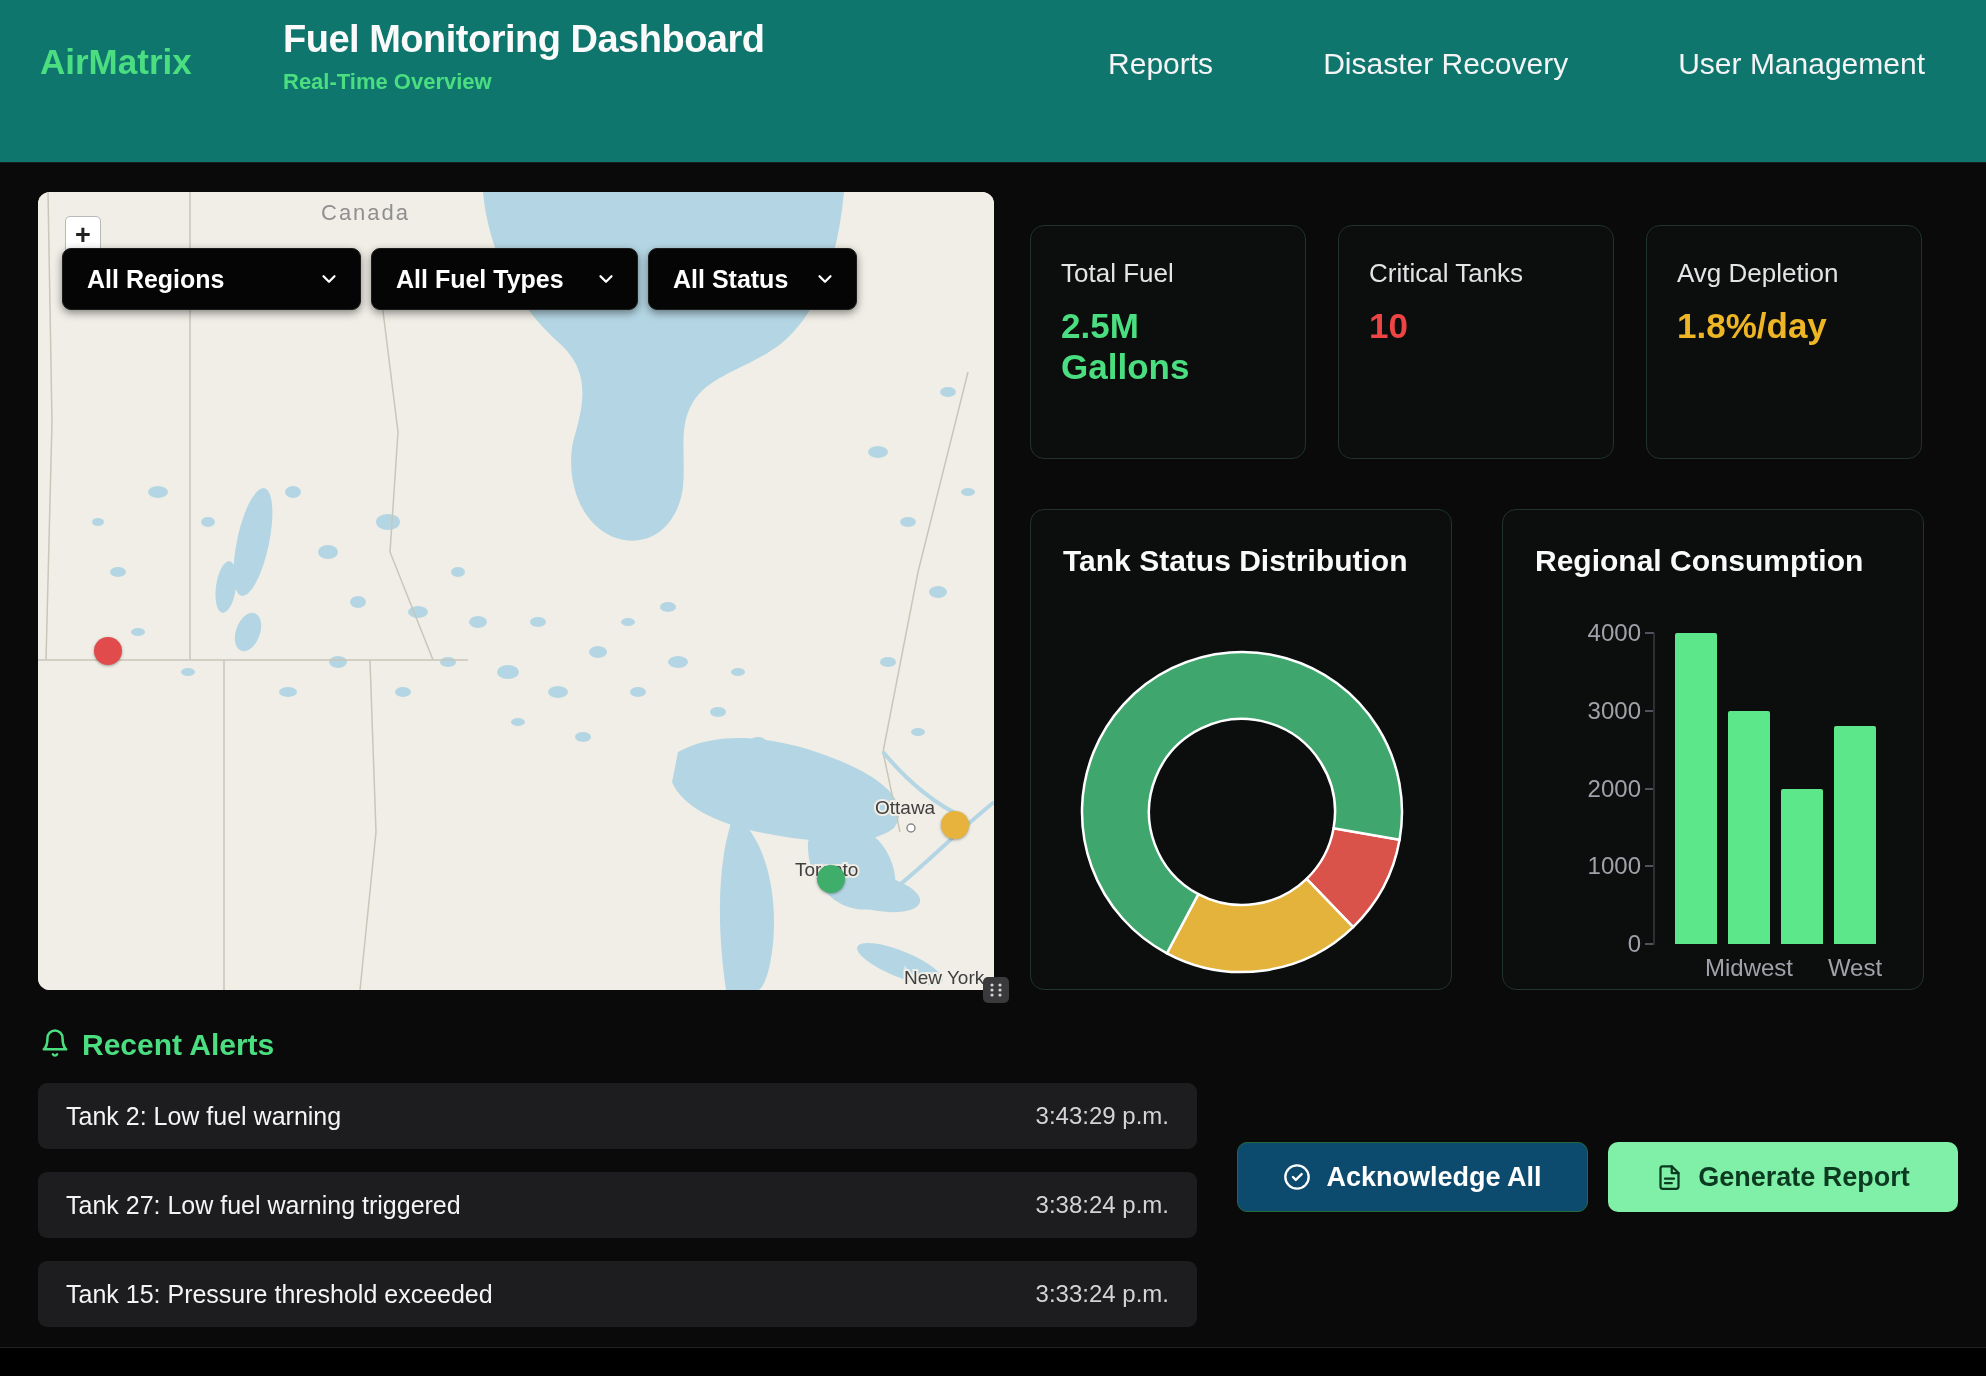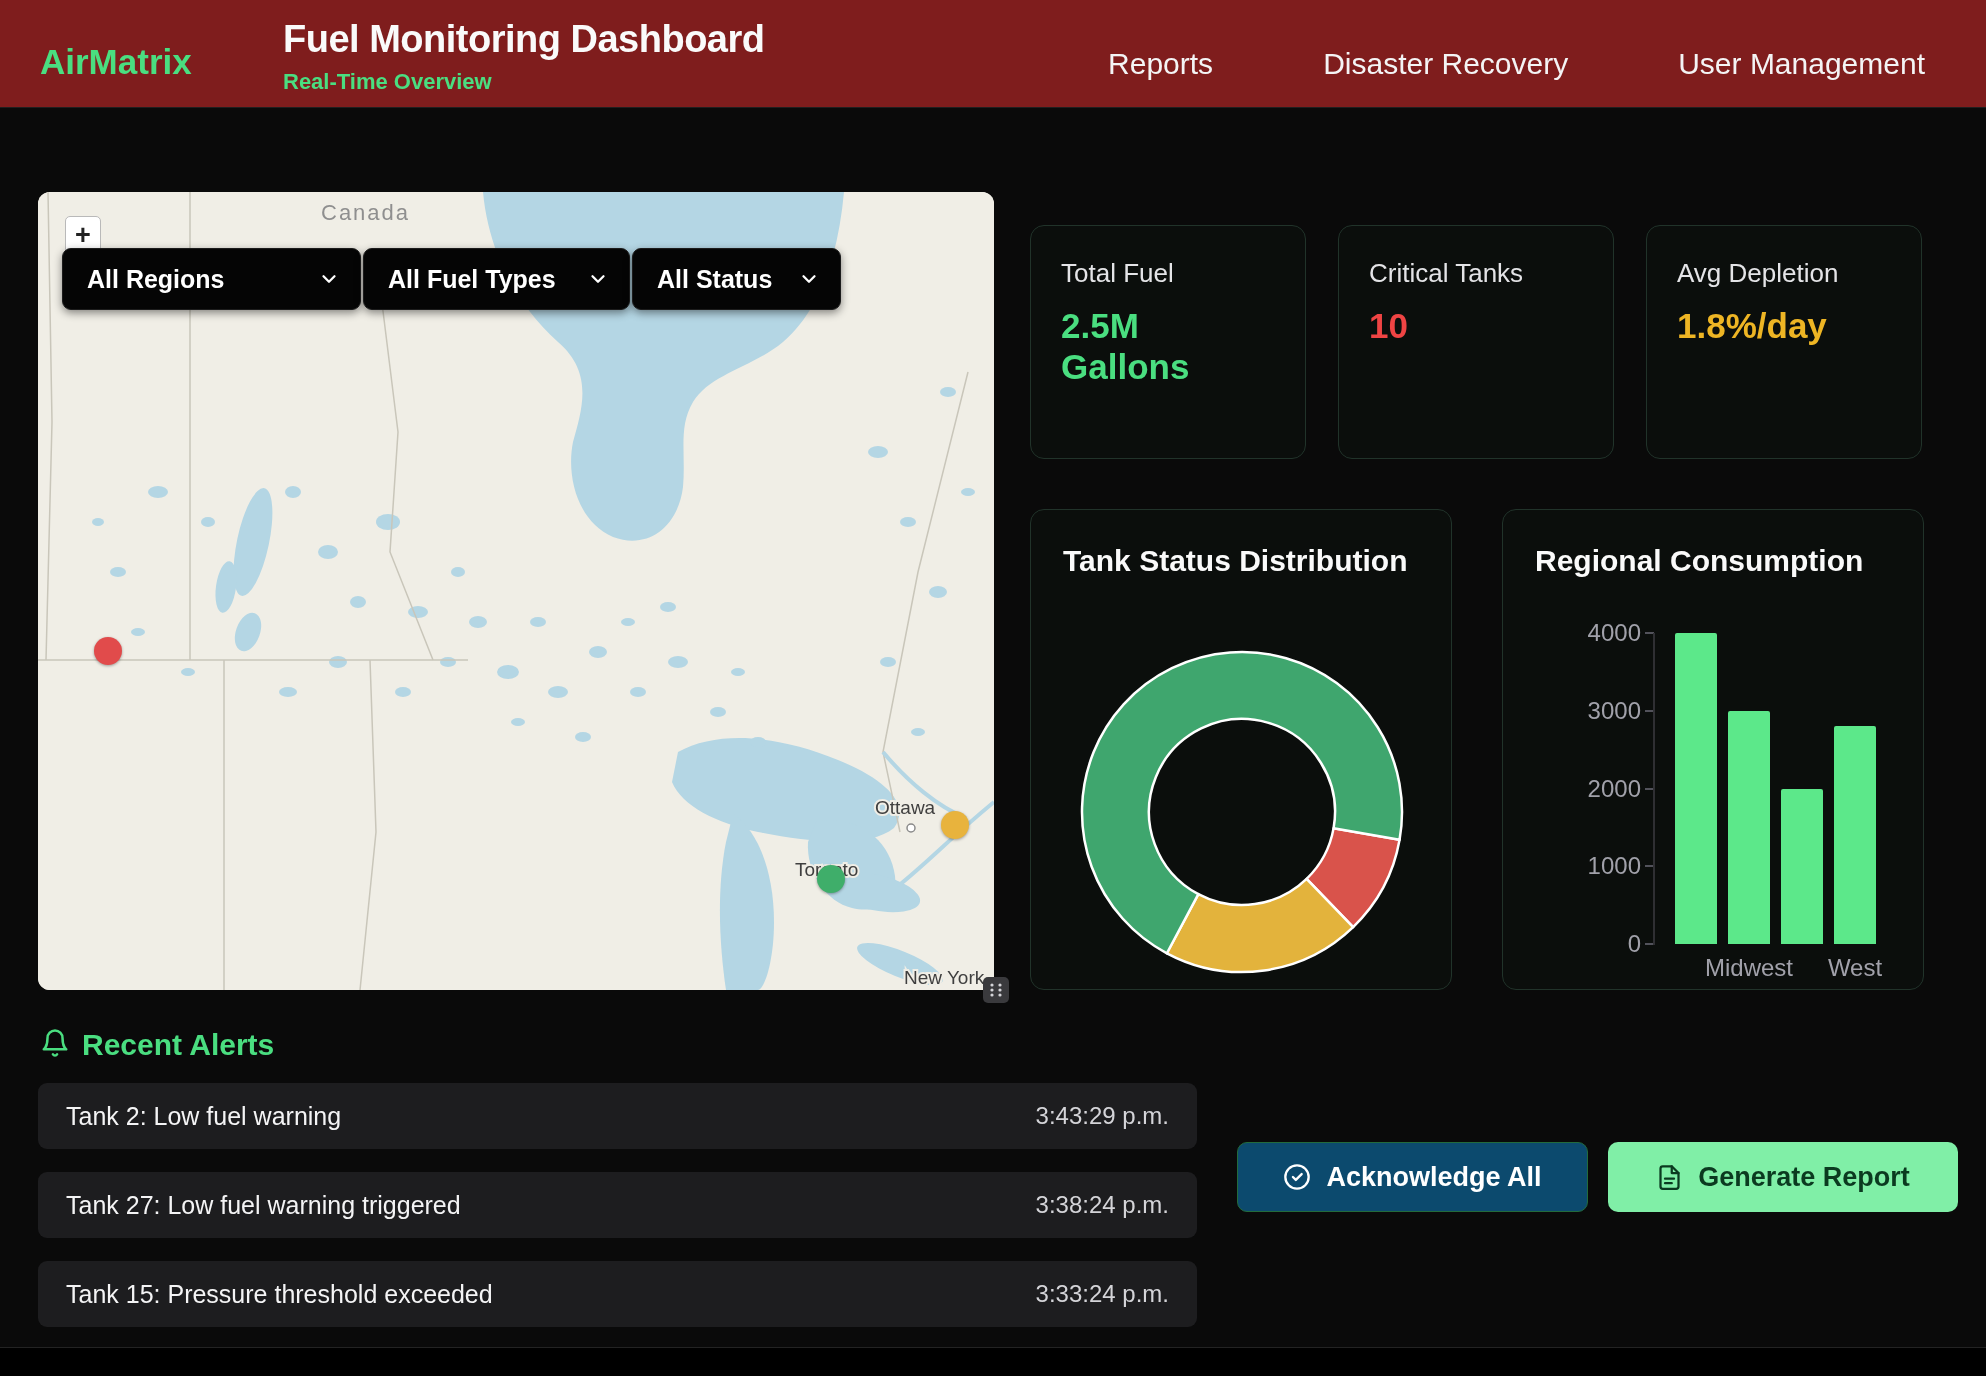--- a/index.html
+++ b/index.html
@@ -1,41 +1,41 @@
 <!DOCTYPE html>
 <html><head>
 <meta charset="utf-8">
 <style>
   * { margin:0; padding:0; box-sizing:border-box; }
   html,body { width:1986px; height:1376px; overflow:hidden; background:#060606;
     font-family:"Liberation Sans", sans-serif; }
   .page { position:relative; width:1986px; height:1376px; background:#0a0a0a; }
 
   
-  .header { position:absolute; left:0; top:0; width:1986px; height:108px;
-    background:#7f1d1d; border-bottom:1px solid #1f1f1f; }
+  .header { position:absolute; left:0; top:0; width:1986px; height:163px;
+    background:#0f766e; border-bottom:1px solid #1f1f1f; }
   .logo { position:absolute; left:40px; top:42px; font-size:35px; font-weight:bold; color:#4ade80; cursor:pointer; }
   .title-block { position:absolute; left:283px; top:18px; }
   .page-title { font-size:38px; font-weight:bold; color:#fafafa; letter-spacing:-0.5px; }
   .page-subtitle { margin-top:8px; font-size:22px; font-weight:600; color:#4ade80; }
   .nav { position:absolute; right:61px; top:0; height:127px; display:flex; align-items:center; gap:110px; }
   .nav span { font-size:30px; color:#f4f4f5; cursor:pointer; }
 
   
   .map-panel { position:absolute; left:38px; top:192px; width:956px; height:798px;
     border-radius:12px; overflow:hidden; background:#f0eee6; }
   .map-svg { position:absolute; left:0; top:0; }
   .map-label-country { font-size:22px; fill:#8f8f8f; letter-spacing:2px; }
   .map-label-city { font-size:19px; fill:#3f3f3f; paint-order:stroke; stroke:#f0eee6; stroke-width:4px; }
   .boundary { fill:none; stroke:#c9c6ba; stroke-width:1.5; }
   .river { fill:none; stroke:#b4d6e4; stroke-width:4; }
   .zoom-btn { position:absolute; left:27px; top:24px; width:36px; height:38px; background:#fff;
     border:1px solid #b9b9b9; border-radius:5px; color:#222; font-size:27px; font-weight:bold;
     display:flex; align-items:center; justify-content:center; cursor:pointer; z-index:1; }
-  .filters { position:absolute; left:24px; top:56px; display:flex; gap:2px; z-index:2; }
+  .filters { position:absolute; left:24px; top:56px; display:flex; gap:10px; z-index:2; }
   .filter { height:62px; background:#050505; border:1px solid #1c1c1c; border-radius:9px;
     display:flex; align-items:center; justify-content:space-between; padding:0 20px 0 24px;
     color:#fff; font-size:25px; font-weight:bold; cursor:pointer; box-shadow:0 3px 8px rgba(0,0,0,.45); }
   .filter.f0 { width:299px; } .filter.f1 { width:267px; } .filter.f2 { width:209px; }
   .chev { margin-left:18px; flex:none; }
   .marker { position:absolute; width:28px; height:28px; border-radius:50%; cursor:pointer;
     box-shadow:0 1px 3px rgba(0,0,0,.35); z-index:2; }
   .resize-handle { position:absolute; left:983px; top:977px; width:26px; height:26px; background:#3a3a3d;
     border-radius:5px; display:flex; align-items:center; justify-content:center; cursor:grab; z-index:3; }
 

